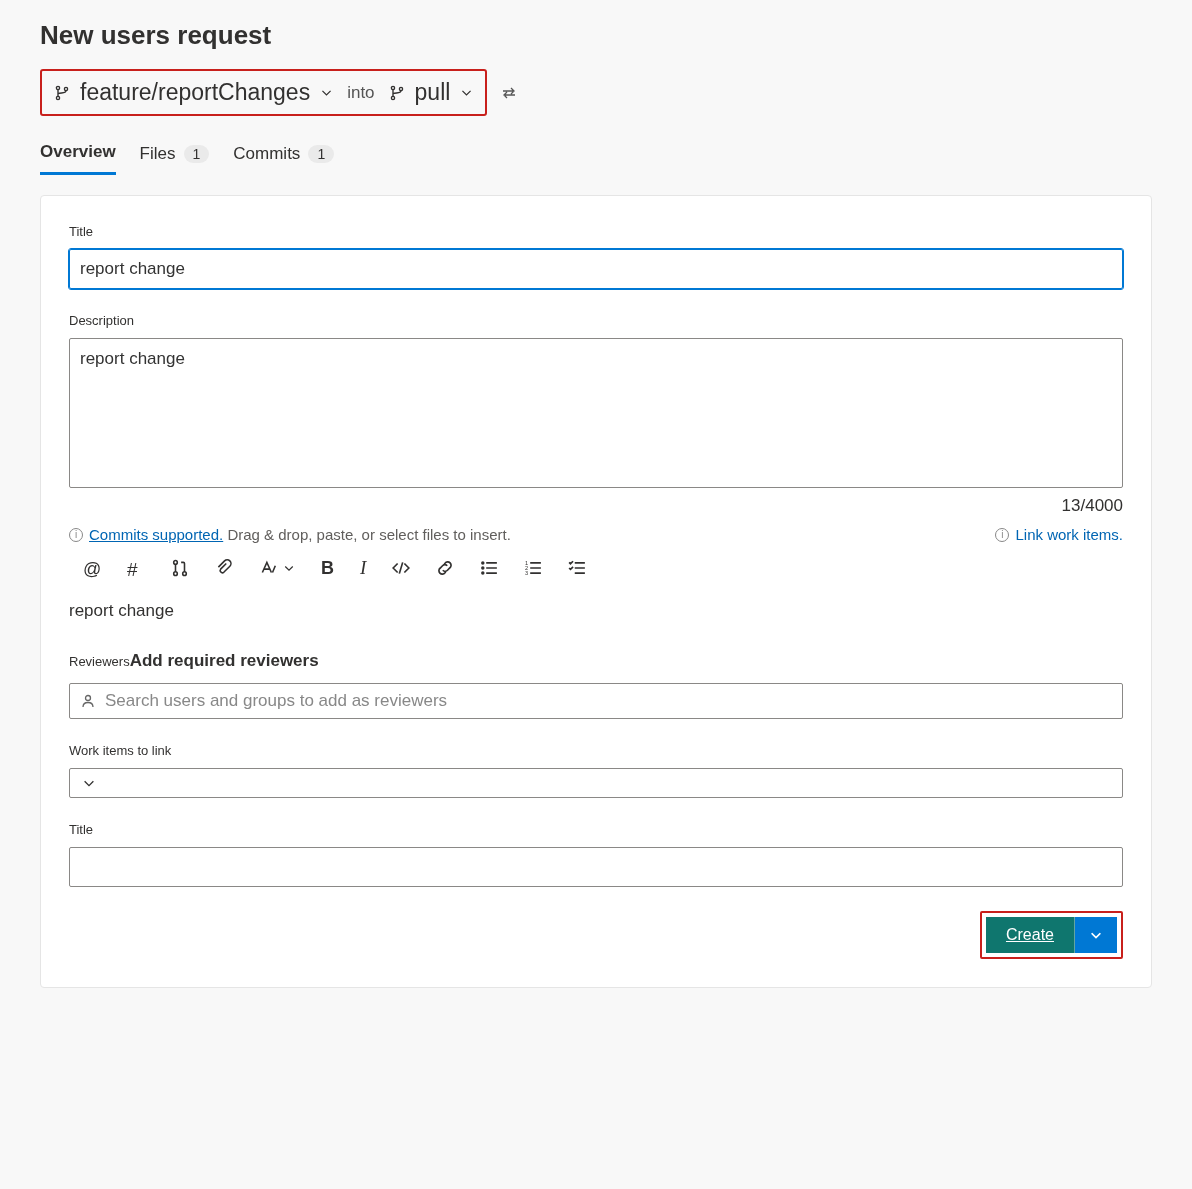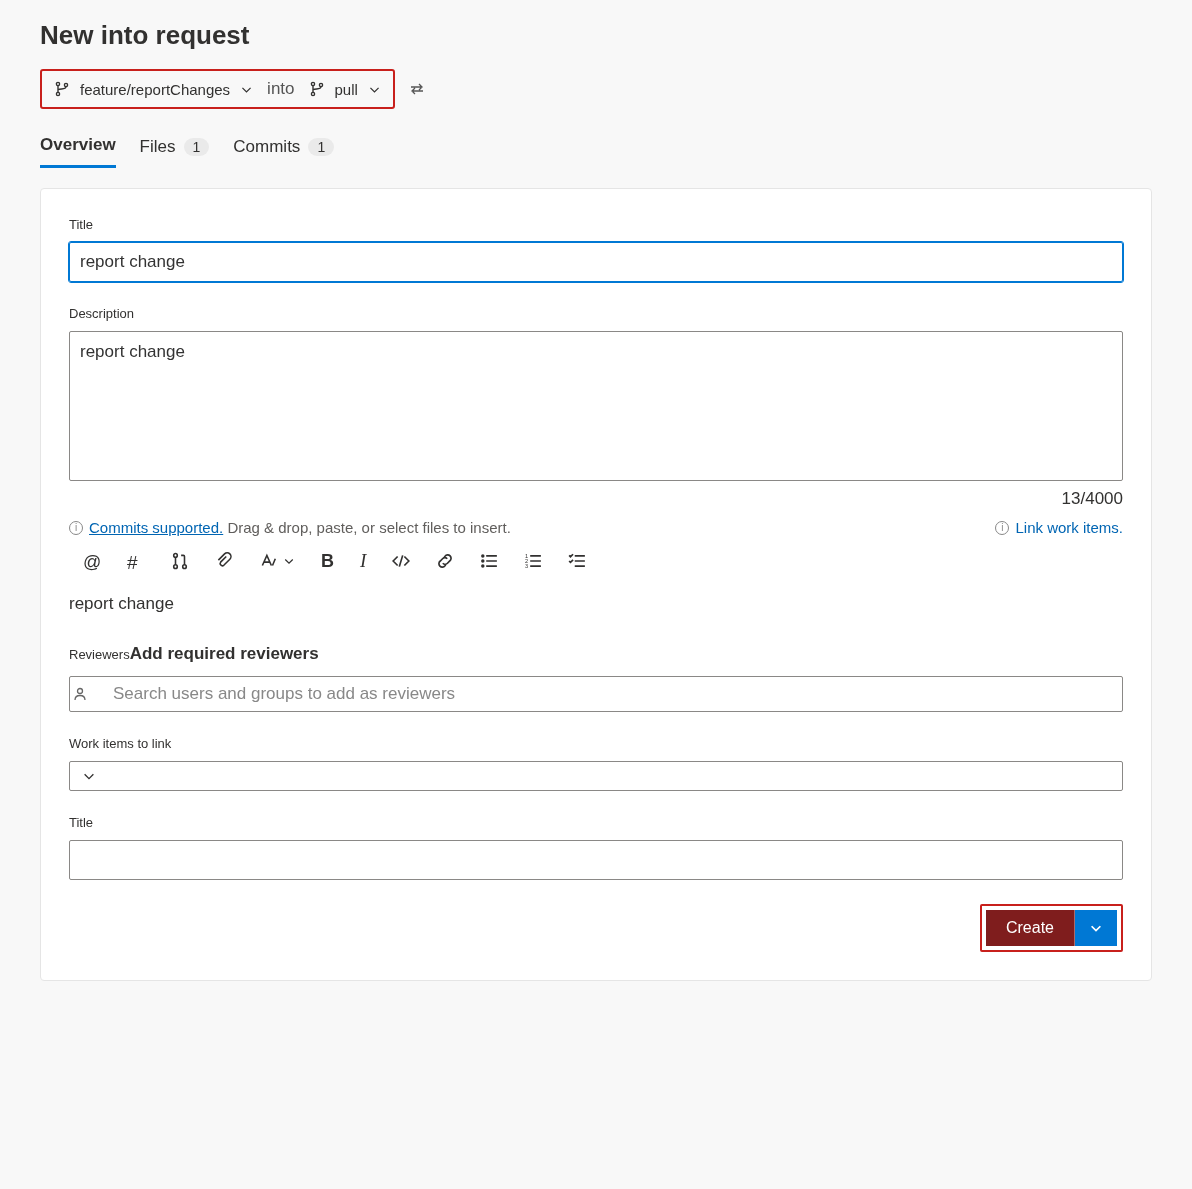--- a/index.html
+++ b/index.html
@@ -31,21 +31,21 @@
       padding: 8px 12px;
       display: flex;
       align-items: center;
       gap: 14px;
       background: #f8f8f8;
     }
     .branch-pill {
       display: flex;
       align-items: center;
       gap: 10px;
-      font-size: 15px;
+      font-size: 23px;
       cursor: pointer;
     }
     .branch-icon {
       width: 16px;
       height: 16px;
     }
     .chevron {
       width: 13px;
       height: 13px;
     }
@@ -193,22 +193,22 @@
     .section-header .right {
       font-weight: 600;
       font-size: 17px;
       cursor: pointer;
     }
     .input-with-icon {
       display: flex;
       align-items: center;
       border: 1px solid #8a8886;
       border-radius: 2px;
-      padding: 7px 2px;
-      gap: 25px;
+      padding: 7px 10px;
+      gap: 9px;
     }
     .input-with-icon input {
       border: none;
       outline: none;
       font-size: 17px;
       flex: 1;
       color: #333;
     }
     .input-with-icon input::placeholder {
       color: #888;
@@ -246,46 +246,47 @@
       justify-content: flex-end;
       margin-top: 24px;
     }
     .create-btn-wrap {
       display: flex;
       border: 2px solid #c8201c;
       padding: 4px;
       border-radius: 2px;
     }
     .create-btn {
-      background: #7f1d1d;
+      background: #0f766e;
       color: #fff;
       border: none;
       padding: 9px 20px;
       font-size: 16px;
       cursor: pointer;
       border-right: 1px solid rgba(255,255,255,0.35);
+      text-decoration: underline;
     }
     .create-chevron {
       background: #0078d4;
       color: #fff;
       border: none;
       padding: 9px 14px;
       cursor: pointer;
       display: flex;
       align-items: center;
     }
     .create-chevron svg {
       width: 14px;
       height: 14px;
     }
   </style>
 </head>
 <body>
 
-<h1>New into request</h1>
+<h1>New users request</h1>
 
 <div class="branch-row">
   <div class="branch-selector-box">
     <div class="branch-pill">
       <svg class="branch-icon" viewBox="0 0 16 16" fill="none" stroke="currentColor" stroke-width="1.4">
           <circle cx="4" cy="3" r="1.6"></circle>
           <circle cx="4" cy="13" r="1.6"></circle>
           <circle cx="12" cy="4" r="1.6"></circle>
           <path d="M4 4.6v6.8M12 5.6c0 3-4 2-8 3"></path>
         </svg>

